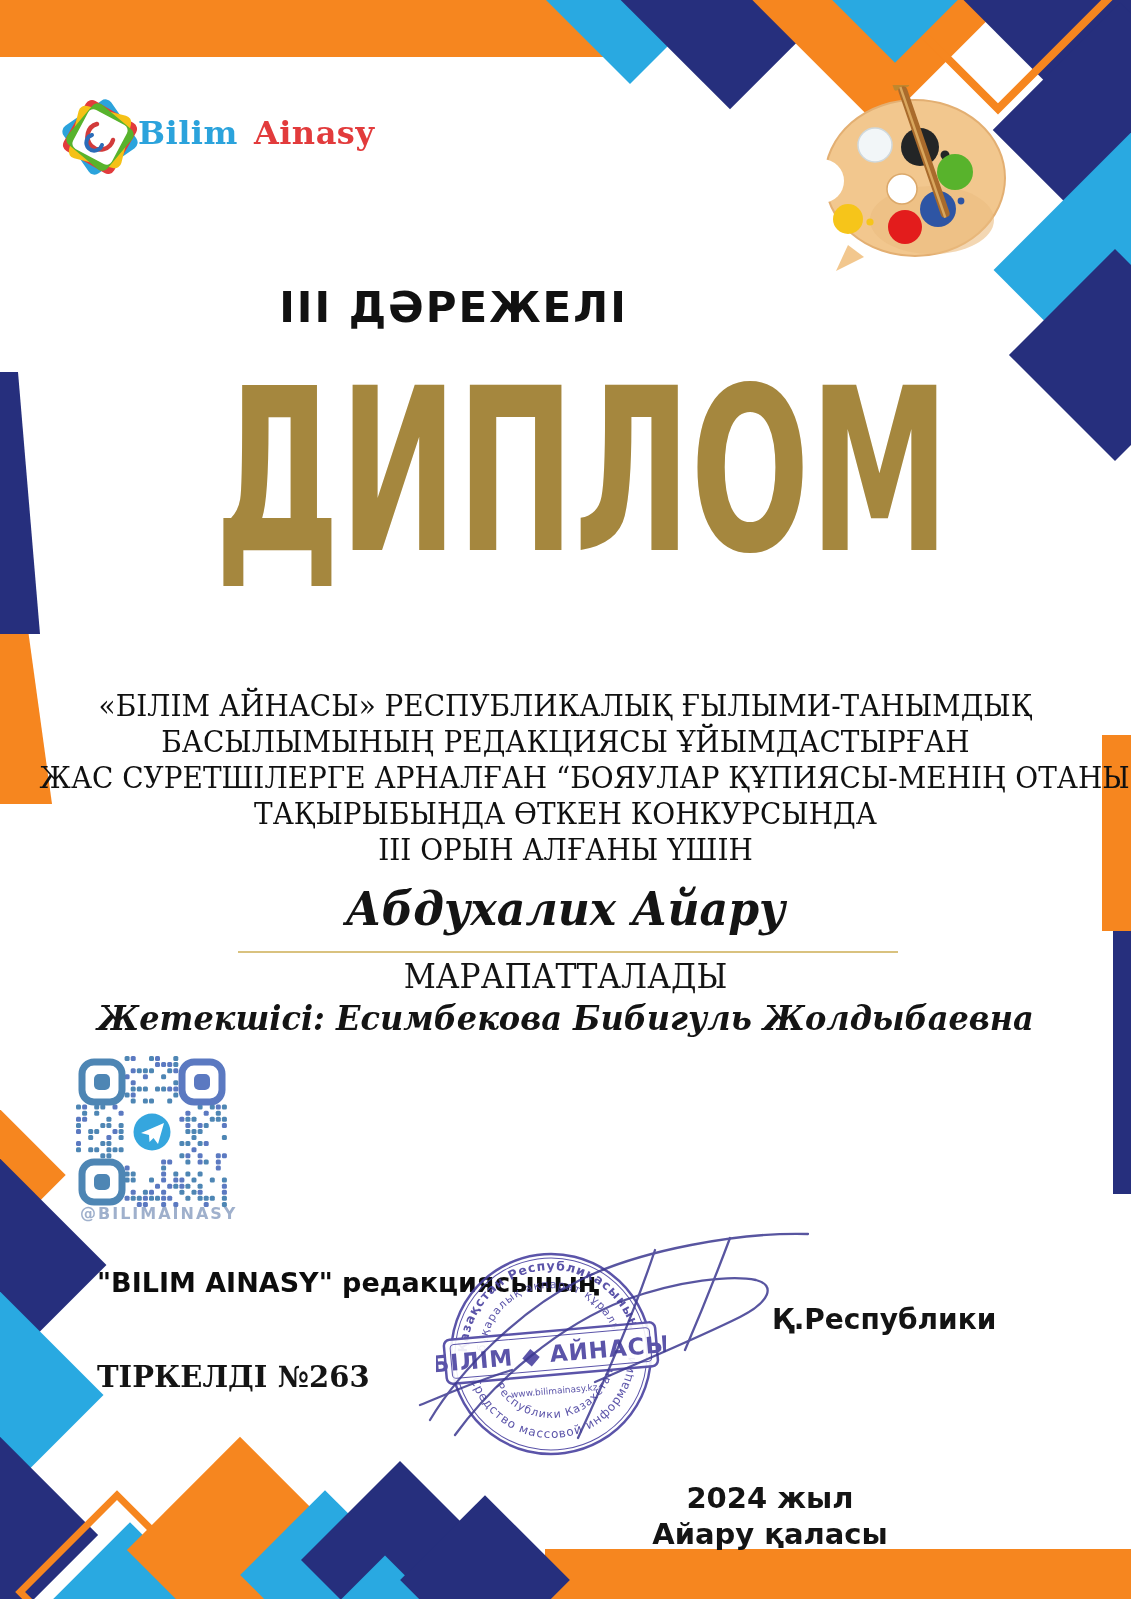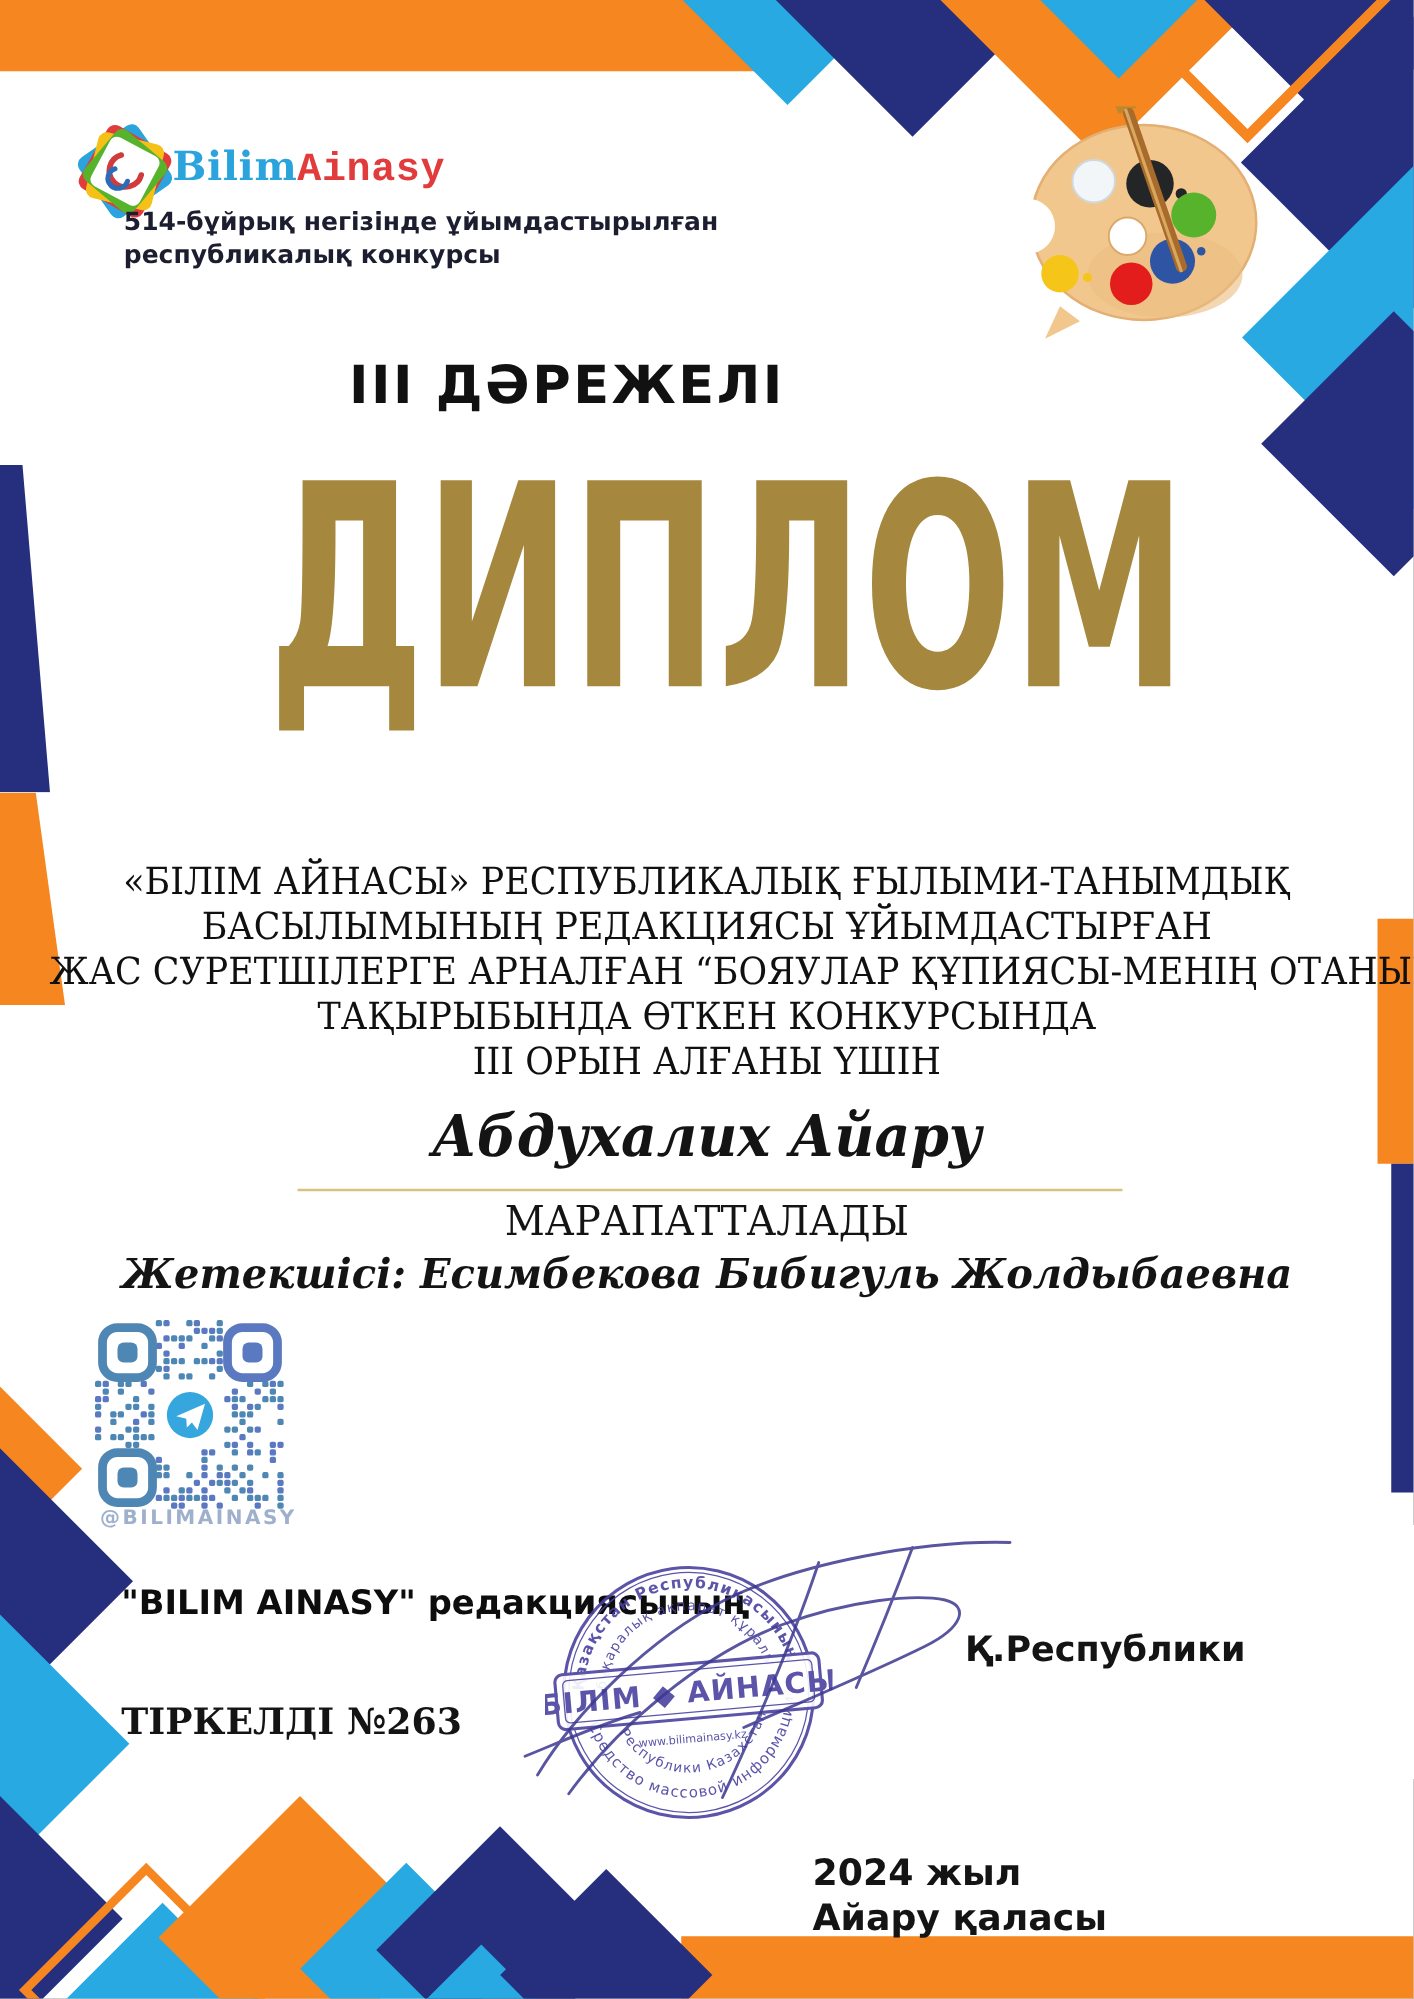--- a/index.html
+++ b/index.html
@@ -11,21 +11,21 @@
   .c-navy{background:var(--navy);}
   .c-orange{background:var(--orange);}
   .c-blue{background:var(--blue);}
   .dm-outline{background:transparent;border:8px solid var(--orange);}
   .bar{position:absolute;background:var(--orange);}
   .strip{position:absolute;}
   
   .brand{position:absolute;left:138px;top:114px;font-family:"DejaVu Serif","Liberation Serif",serif;
          font-weight:bold;font-size:32px;letter-spacing:.5px;}
   .brand .b1{color:var(--brand-blue);}
-  .brand .b2{color:var(--brand-red);font-family:Liberation Mono, monospace;}
+  .brand .b2{color:var(--brand-red);margin-left:16px;}
   .subtitle{position:absolute;left:99px;top:164px;font-size:20px;font-weight:bold;color:#1d1d30;line-height:26px;}
   
   .degree{position:absolute;left:0;top:283px;width:907px;text-align:center;
           font-size:42px;font-weight:bold;letter-spacing:2px;color:#111;}
   .diploma{position:absolute;left:0;top:366px;width:1131px;text-align:center;color:var(--gold);
            font-size:226px;line-height:212px;font-weight:bold;transform:scaleX(.62);transform-origin:center;}
   
   .bodyline{position:absolute;left:0;width:1131px;text-align:center;
             font-family:"DejaVu Serif","Liberation Serif",serif;font-size:30px;color:#101010;
             transform:scaleX(.93);transform-origin:center;white-space:nowrap;}
@@ -40,21 +40,21 @@
          transform:scaleX(.97);transform-origin:center;}
   
   .qrwrap{position:absolute;left:76px;top:1056px;width:152px;height:152px;}
   .qrcaption{position:absolute;left:80px;top:1204px;font-size:16px;font-weight:bold;
              letter-spacing:2px;color:var(--qr-caption);}
   
   .editor{position:absolute;left:97px;top:1263px;font-size:27px;font-weight:bold;line-height:40px;color:#0d0d0d;}
   .tirkeldi{position:absolute;left:97px;top:1360px;font-family:"DejaVu Serif","Liberation Serif",serif;
             font-size:29px;font-weight:bold;}
   .editorname{position:absolute;left:772px;top:1303px;font-size:28px;font-weight:bold;}
-  .yearcity{position:absolute;left:650px;top:1480px;width:240px;
+  .yearcity{position:absolute;left:650px;top:1480px;width:240px;text-align:center;
             font-size:29px;font-weight:bold;line-height:36px;}
   .stampwrap{position:absolute;left:436px;top:1238px;width:230px;height:230px;opacity:.9;}
   .sigwrap{position:absolute;left:400px;top:1220px;width:430px;height:235px;}
   .stamp-stroke{stroke:var(--stamp);fill:none;}
   .stamp-text{fill:var(--stamp);font-family:"DejaVu Sans","Liberation Sans",sans-serif;}
 </style>
 </head>
 <body>
 
 <div class="page">
@@ -97,24 +97,20 @@
       <rect x="-29" y="-29" width="58" height="58" rx="7" transform="rotate(30)" fill="#E23B3C"></rect>
       <rect x="-27" y="-27" width="54" height="54" rx="7" transform="rotate(14)" fill="#F5C117"></rect>
       <rect x="-26" y="-26" width="52" height="52" rx="7" transform="rotate(40)" fill="#58B32C"></rect>
       <rect x="-22" y="-22" width="44" height="44" rx="6" transform="rotate(28)" fill="#ffffff"></rect>
       <path d="M -3,-13 A 13,13 0 1 0 13,3" fill="none" stroke="#D23B3B" stroke-width="4.5" stroke-linecap="round"></path>
       <path d="M 2,8 A 8,8 0 1 1 -8,-2" fill="none" stroke="#2B6CB8" stroke-width="4" stroke-linecap="round"></path>
     </g>
   </svg>
   <div class="brand">
     <span class="b1">Bilim</span><span class="b2">Ainasy</span>
-  </div>
-  <div class="subtitle">
-    <div>514-бұйрық негізінде ұйымдастырылған</div>
-    <div>республикалық конкурсы</div>
   </div>
 
   <svg class="abs" style="left:812px;top:85px;" width="205" height="192" viewBox="0 0 205 192">
     <ellipse cx="103" cy="93" rx="90" ry="78" fill="#F2C78E" stroke="#E3AF72" stroke-width="2"></ellipse>
     <polygon points="36,160 24,186 52,172" fill="#F2C78E"></polygon>
     <circle cx="10" cy="96" r="22" fill="#ffffff"></circle>
     <ellipse cx="120" cy="135" rx="62" ry="34" fill="#EBBD80" opacity=".6"></ellipse>
     <circle cx="90" cy="104" r="15" fill="#ffffff" stroke="#DBA86A" stroke-width="1.5"></circle>
     <circle cx="63" cy="60" r="17" fill="#F2F6F8" stroke="#CFD8DC" stroke-width="1.5"></circle>
     <circle cx="108" cy="62" r="19" fill="#232526"></circle>

